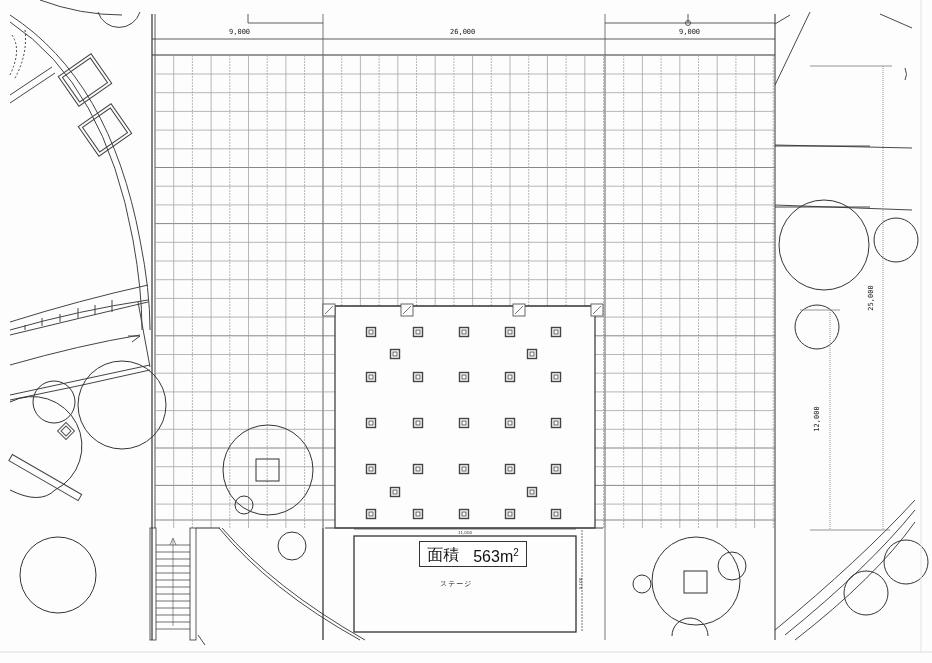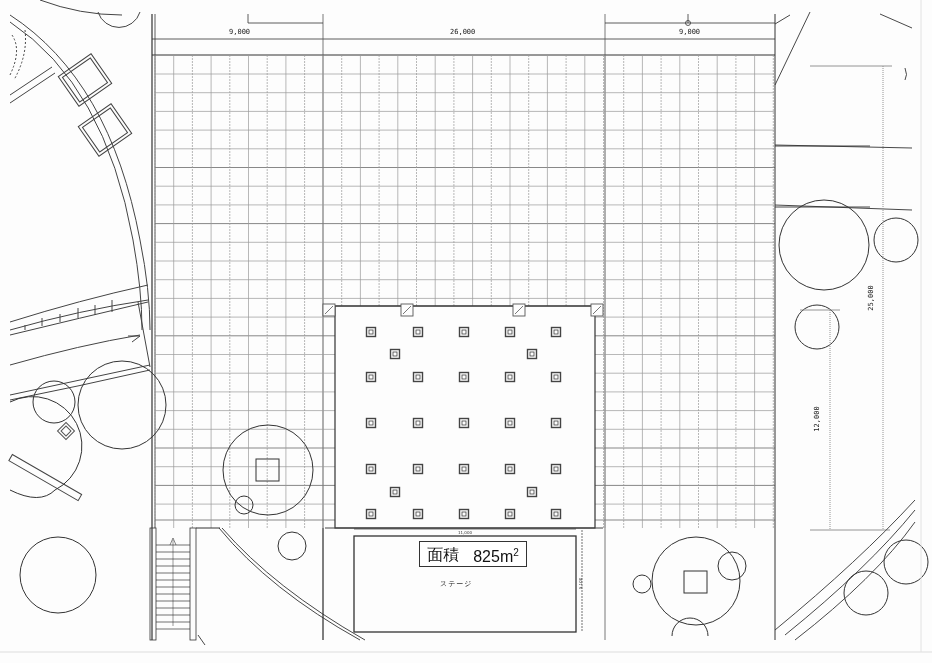--- a/index.html
+++ b/index.html
@@ -296,15 +296,15 @@
 <span class="dim-label" style="left:229px;top:28px;">9,000</span>
 <span class="dim-label" style="left:450px;top:28px;">26,000</span>
 <span class="dim-label" style="left:679px;top:28px;">9,000</span>
 <span class="dim-label dim-vert" style="left:858px;top:294px;">25,000</span>
 <span class="dim-label dim-vert" style="left:804px;top:415px;">12,000</span>
 <span class="tiny-dim" style="left:458px;top:530px;">11,000</span>
 <span class="tiny-dim dim-vert" style="left:575px;top:581px;">5,100</span>
 
 <div class="area-box">
   <span>面積</span>
-  <span><span>825m</span><sup>2</sup></span>
+  <span><span>563m</span><sup>2</sup></span>
 </div>
 <span class="stage-label">ステージ</span>
 
 </body></html>

